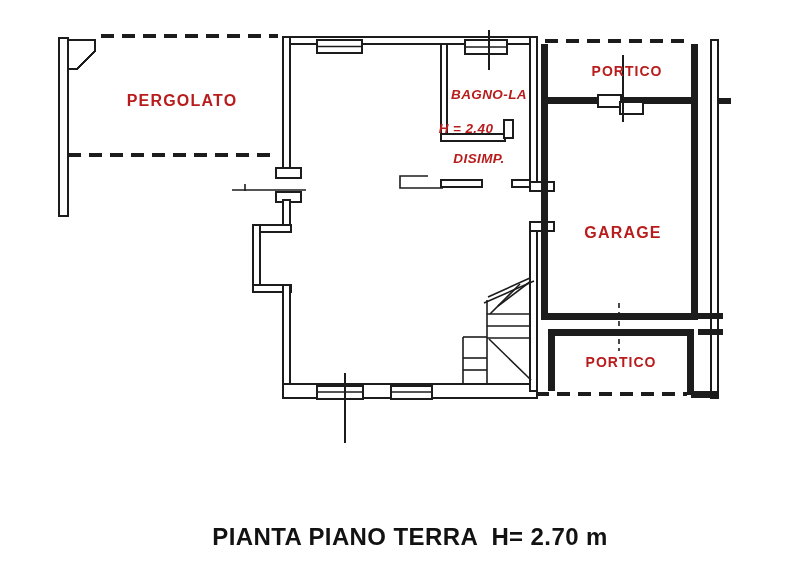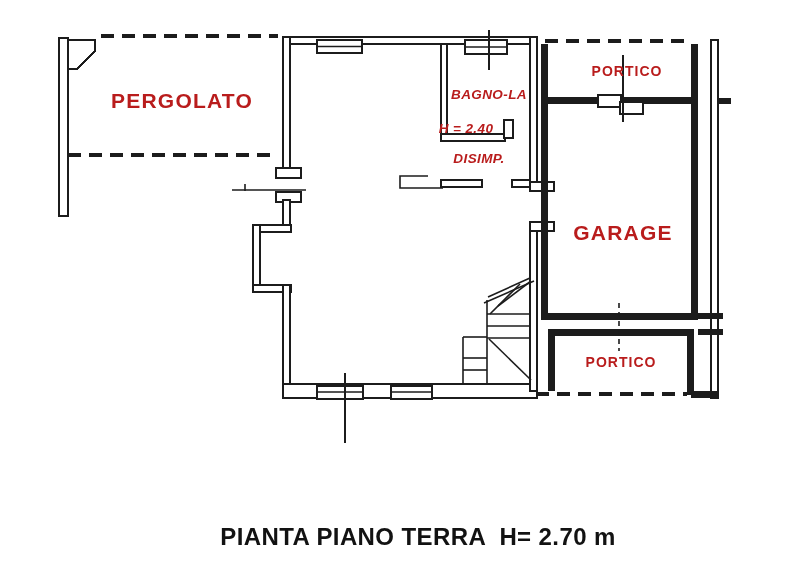--- a/index.html
+++ b/index.html
@@ -11,21 +11,21 @@
   .wall{fill:#ffffff;stroke:#1c1c1c;stroke-width:2;shape-rendering:crispEdges;}
   .solid{fill:#1c1c1c;stroke:none;shape-rendering:crispEdges;}
   .win{fill:#ffffff;stroke:#1c1c1c;stroke-width:1.8;shape-rendering:crispEdges;}
   .thin{stroke:#1c1c1c;stroke-width:1.6;fill:none;}
   .sect{stroke:#1c1c1c;stroke-width:2;fill:none;}
   .dash{stroke:#1c1c1c;stroke-width:4;fill:none;stroke-dasharray:13 8;}
   .lbl{
     position:absolute;transform:translate(-50%,-50%);
     color:#b91c1c;font-weight:700;white-space:pre;letter-spacing:1.2px;
   }
-  .lbl-lg{font-size:21px;}
+  .lbl-lg{font-size:16px;}
   .lbl-md{font-size:14px;letter-spacing:1px;}
   .lbl-sm{font-size:13.5px;letter-spacing:.4px;font-style:italic;}
   .caption{font-size:24px;letter-spacing:.4px;color:#121212;}
 </style>
 </head>
 <body>
 
 <div class="canvas">
 
   <svg width="790" height="568" viewBox="0 0 790 568">
@@ -120,14 +120,14 @@
   </svg>
 
   <div class="lbl lbl-lg" style="left:182px;top:101px;">PERGOLATO</div>
   <div class="lbl lbl-sm" style="left:489px;top:94px;">BAGNO-LA</div>
   <div class="lbl lbl-sm" style="left:466px;top:128px;">H = 2.40</div>
   <div class="lbl lbl-sm" style="left:479px;top:158px;">DISIMP.</div>
   <div class="lbl lbl-lg" style="left:623px;top:233px;">GARAGE</div>
   <div class="lbl lbl-md" style="left:627px;top:71px;">PORTICO</div>
   <div class="lbl lbl-md" style="left:621px;top:362px;">PORTICO</div>
 
-  <div class="lbl caption" style="left:410px;top:537px;margin-left:8px;">PIANTA PIANO TERRA  H= 2.70 m</div>
+  <div class="lbl caption" style="left:410px;top:537px;">PIANTA PIANO TERRA  H= 2.70 m</div>
 </div>
 
 </body></html>

